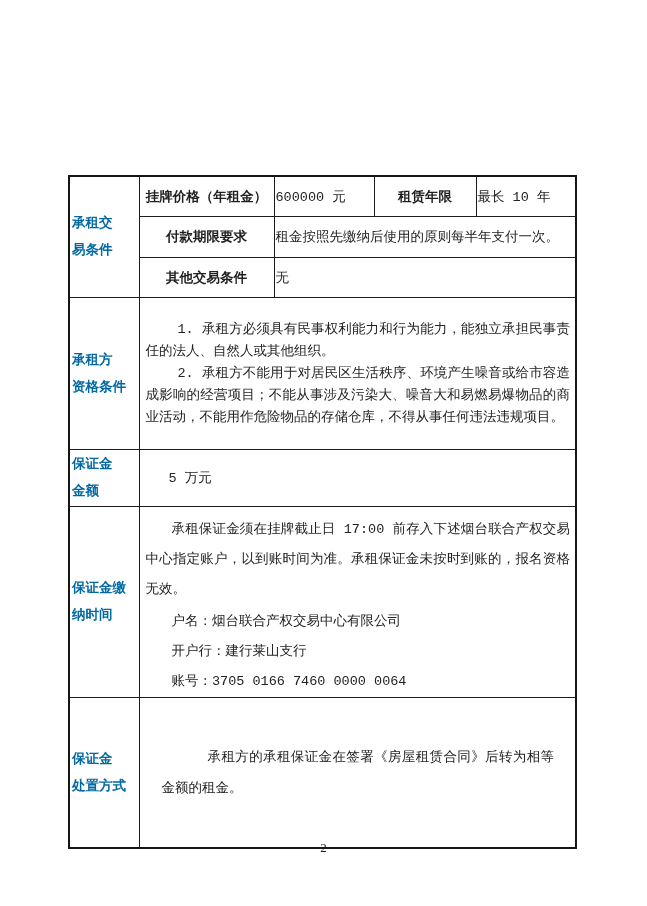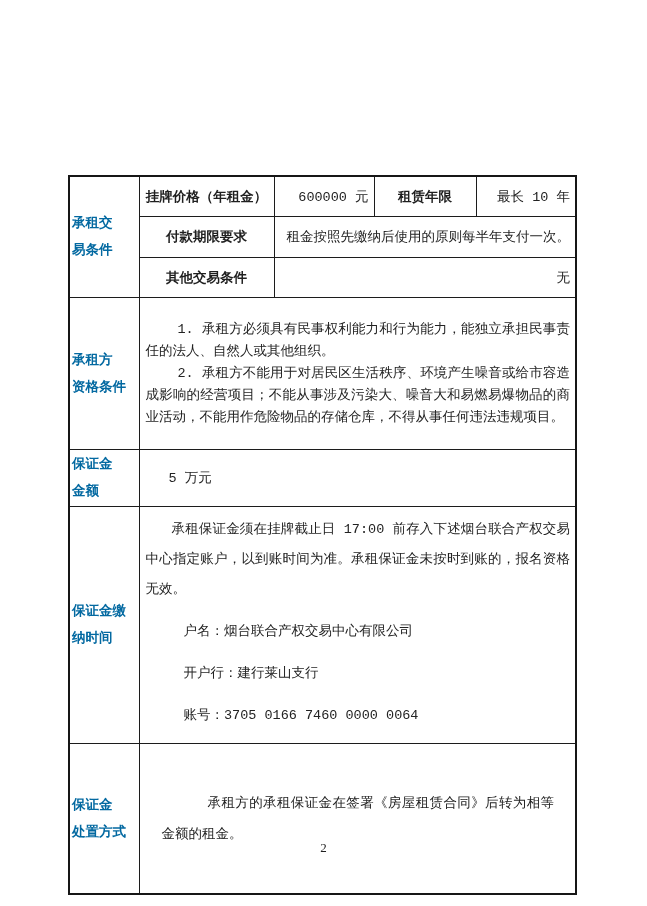--- a/index.html
+++ b/index.html
@@ -67,21 +67,21 @@
     line-height: 27px;
     padding: 0 2px;
     color: #0369a1;
   }
   td.lbl {
     font-weight: bold;
     text-align: center;
     color: #1f1f1f;
   }
   td.val {
-    text-align: right;
+    text-align: left;
     padding-right: 5px;
   }
   td.content { padding: 0 5px 0 6px; }
   td.qual .para {
     margin: 0;
     text-indent: 32px;
     line-height: 22px;
     text-align: justify;
   }
   td.amt { padding-left: 29px; }
@@ -89,21 +89,21 @@
     vertical-align: top;
     padding-top: 8px;
   }
   td.pay .intro {
     margin: 0 0 2px 0;
     text-indent: 26px;
     line-height: 30px;
     text-align: justify;
   }
   td.pay .acct {
-    margin: 12px;
+    margin: 0;
     padding-left: 26px;
     line-height: 30px;
   }
   td.disp .dpara {
     margin: 16px;
     text-indent: 46px;
     line-height: 31px;
     text-align: justify;
   }
   .page-number {

